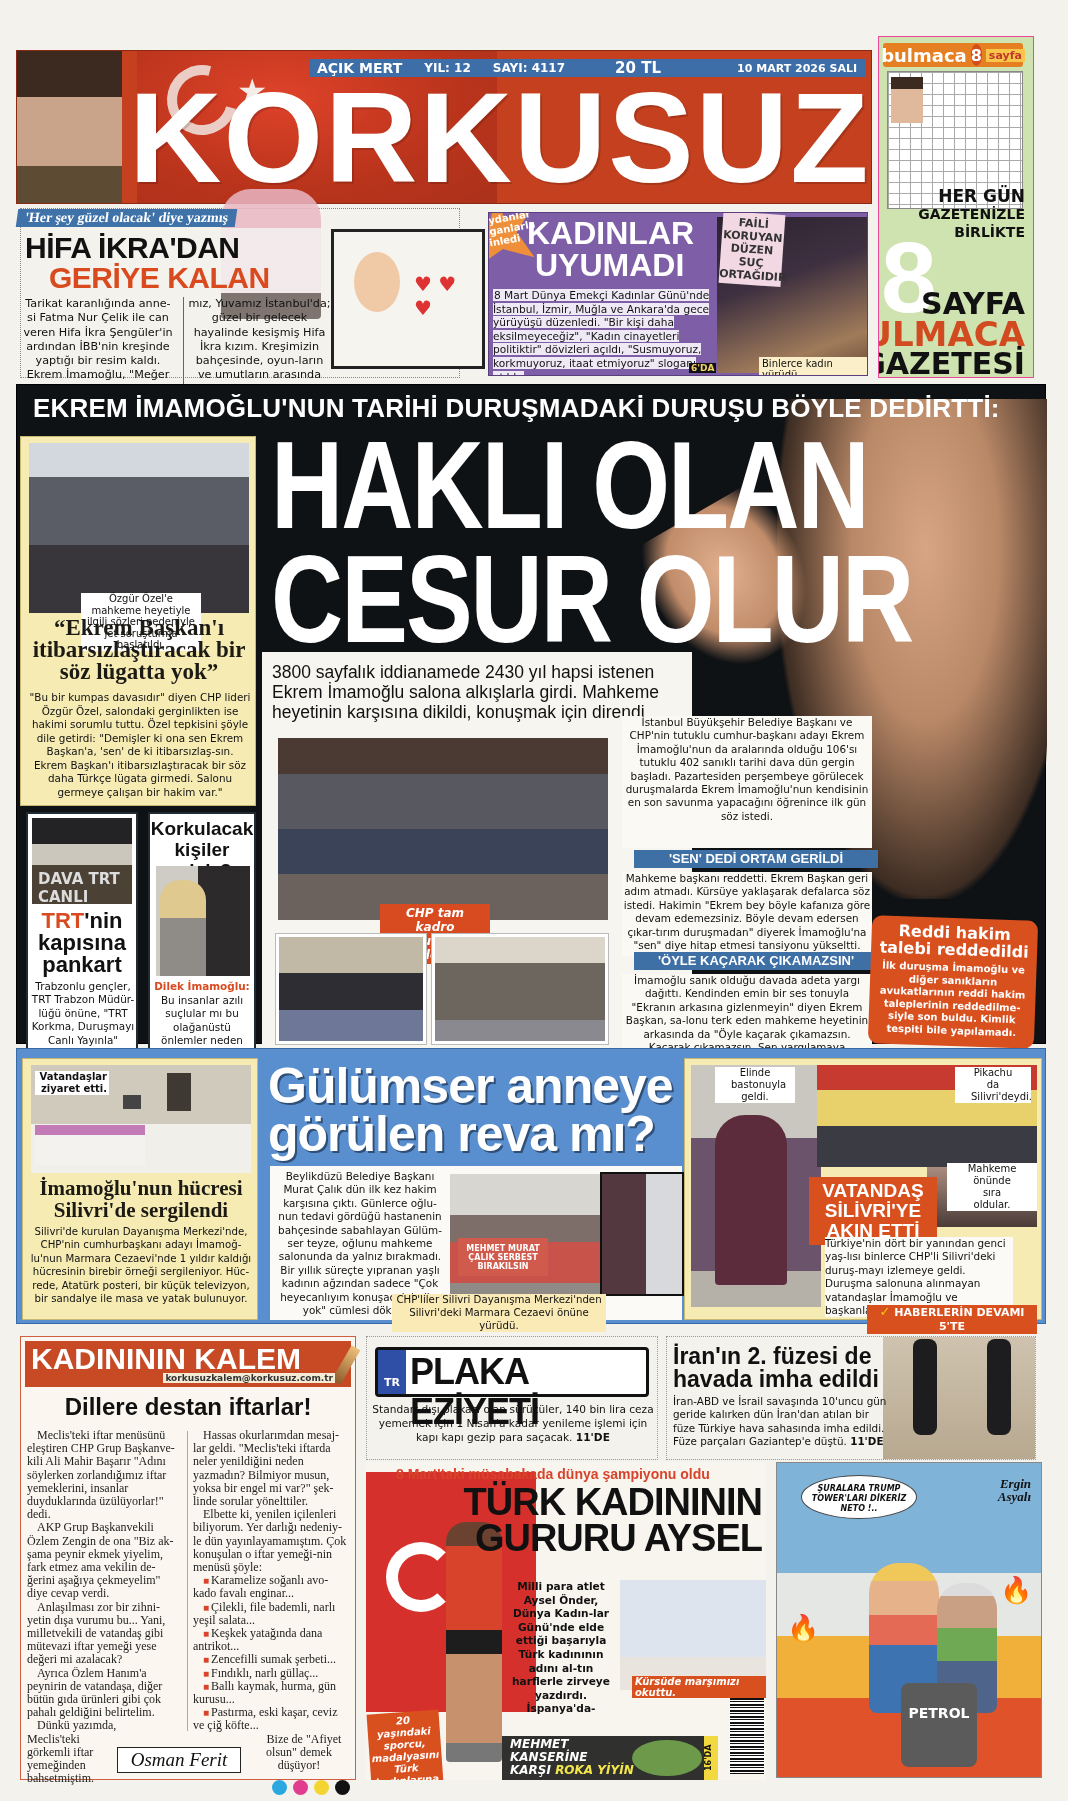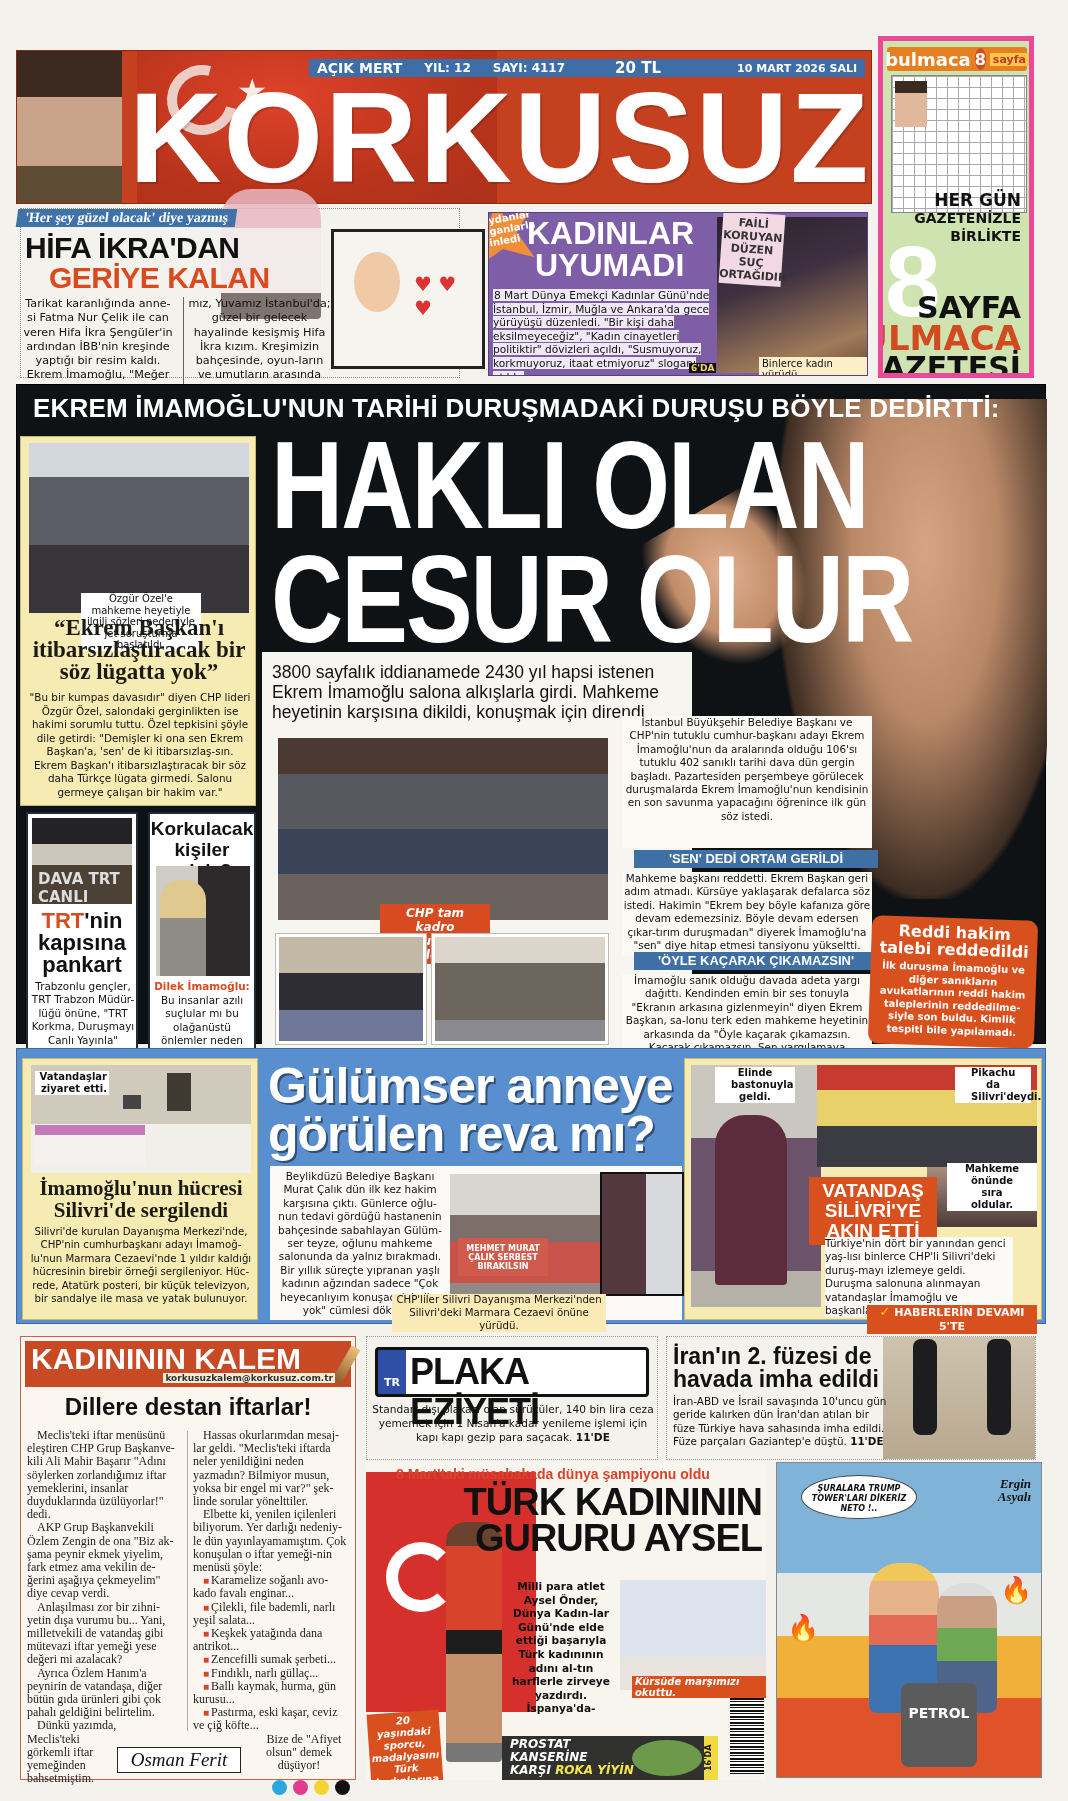--- a/index.html
+++ b/index.html
@@ -13,21 +13,21 @@
   #masthead .crescent { position: absolute; left: 150px; top: 14px; width: 70px; height: 70px; border-radius: 50%; border: 10px solid #f1e7e2; border-right-color: transparent; transform: rotate(-30deg); opacity: .85; }
   #masthead .star { position: absolute; left: 220px; top: 20px; color: #f3ece7; font-size: 34px; }
   #masthead .ataturk { position: absolute; left: 0; top: 0; width: 105px; height: 154px; background: linear-gradient(180deg, #3c2a20 0 30%, #caa48a 30% 75%, #5e4b33 75%); }
   #masthead .topbar { position: absolute; left: 292px; top: 8px; width: 556px; height: 18px; background: #3d6ea8; color: #fff; font-size: 12px; display: flex; align-items: center; padding: 0 8px; gap: 22px; font-weight: 700; }
   #masthead .topbar .brand { font-size: 14px; }
   #masthead .topbar .price { font-size: 15px; margin-left: 28px; }
   #masthead .topbar .date { margin-left: auto; font-size: 11px; }
   #masthead .logo { position: absolute; left: 112px; top: 22px; font-size: 128px; line-height: 130px; color: #fff; letter-spacing: 2px; font-family: "Liberation Sans", sans-serif; font-weight: 900; text-shadow: 2px 2px 0 rgba(0,0,0,.15); }
 
   
-  #puzzle { left: 878px; top: 36px; width: 156px; height: 342px; background: #cfe3b0; border: 5px solid #ec4899; overflow: hidden; }
+  #puzzle { left: 878px; top: 36px; width: 156px; height: 342px; background: #cfe3b0; border: 1px solid #ec4899; overflow: hidden; }
   #puzzle .tag { position: absolute; left: 4px; top: 6px; width: 140px; height: 24px; background: #e67e22; border-radius: 3px; color: #fff; font-weight: 700; font-size: 18px; display: flex; align-items: center; justify-content: center; gap: 4px; }
   #puzzle .tag .eight { color: #fff; background: #d14d1c; border-radius: 50%; width: 22px; height: 22px; display: inline-flex; align-items: center; justify-content: center; font-size: 16px; }
   #puzzle .tag .sm { font-size: 11px; background: #f7c64a; color: #c0392b; padding: 0 3px; }
   #puzzle .grid { position: absolute; left: 8px; top: 34px; width: 136px; height: 138px; background-color: #fff; background-image: linear-gradient(#aaa 1px, transparent 1px), linear-gradient(90deg, #aaa 1px, transparent 1px); background-size: 11px 11px; border: 1px solid #888; }
   #puzzle .face { position: absolute; left: 12px; top: 40px; width: 32px; height: 46px; background: linear-gradient(#3a2a1f 0 25%, #e0b89b 25%); }
   #puzzle .hergun { position: absolute; right: 8px; top: 150px; font-size: 17px; font-weight: 900; line-height: 18px; text-align: right; color: #111; }
   #puzzle .big8 { position: absolute; left: 2px; top: 190px; font-size: 100px; line-height: 100px; color: #fff; font-weight: 900; font-family: "Liberation Sans", sans-serif; }
   #puzzle .sayfa { position: absolute; right: 8px; top: 252px; font-size: 30px; font-weight: 900; line-height: 30px; text-align: right; }
   #puzzle .sayfa .red { color: #d24a1f; font-size: 34px; }
 
@@ -116,21 +116,21 @@
   #gulumser .pic1 { position: absolute; left: 180px; top: 8px; width: 150px; height: 136px; background: linear-gradient(180deg, #d8d6d0 0 30%, #7d6e6a 30% 50%, #c8534a 50% 80%, #8f8a86 80%); }
   #gulumser .pic1 .banner { position: absolute; left: 8px; top: 64px; width: 90px; height: 38px; background: #d05b4d; color: #fff; font-size: 8px; font-weight: 700; text-align: center; padding-top: 6px; }
   #gulumser .pic2 { position: absolute; left: 330px; top: 6px; width: 84px; height: 124px; background: linear-gradient(90deg, #53383f 0 55%, #d8d9dd 55%); border: 2px solid #111; }
   #gulumser .cap { position: absolute; left: 122px; top: 128px; width: 214px; background: #faeab5; font-size: 10.2px; line-height: 12.8px; text-align: center; }
 
   #silivri { left: 684px; top: 1058px; width: 358px; height: 262px; background: #f6ecb3; border: 1px solid #c6b873; }
   #silivri .pic1 { position: absolute; left: 6px; top: 6px; width: 130px; height: 242px; background: linear-gradient(180deg, #c9c7bf 0 30%, #6a536b 30% 85%, #b5b1a8 85%); }
   #silivri .pic1 .woman { position: absolute; left: 24px; top: 50px; width: 72px; height: 170px; background: #5c2c3d; border-radius: 30px 30px 4px 4px; }
   #silivri .pic2 { position: absolute; left: 132px; top: 6px; width: 220px; height: 102px; background: linear-gradient(180deg, #c73a30 0 25%, #e8d06a 25% 60%, #3b3b44 60%); }
   #silivri .pic3 { position: absolute; left: 242px; top: 108px; width: 110px; height: 60px; background: linear-gradient(180deg, #a98d7e 0%, #4b3c38 100%); }
-  #silivri .cap { position: absolute; background: #fff; font-size: 10px; line-height: 12px; text-align: center; padding: 0 16px; font-weight: bold; }
+  #silivri .cap { position: absolute; background: #fff; font-size: 10px; line-height: 12px; text-align: center; padding: 0 16px; }
   #silivri .tag { position: absolute; left: 124px; top: 118px; width: 128px; background: #d9501f; color: #fff; font-weight: 900; font-size: 19px; line-height: 20px; text-align: center; padding: 4px 2px; font-family: "Liberation Sans", sans-serif; }
   #silivri .body { position: absolute; left: 140px; top: 178px; width: 188px; font-size: 10.4px; line-height: 13.4px; text-align: left; background: #fbfaf6; }
   #silivri .more { position: absolute; left: 182px; top: 246px; width: 170px; background: #d9501f; color: #fff; font-weight: 900; font-size: 11px; line-height: 14px; text-align: center; }
   #silivri .more .check { color: #f5c518; font-size: 13px; }
 
   
   #kalem { left: 20px; top: 1336px; width: 336px; height: 444px; border: 1px solid #d06040; background: #fbf7f0; }
   #kalem .banner { position: absolute; left: 4px; top: 4px; width: 326px; height: 46px; background: #c84a25; color: #fff; font-weight: 900; font-size: 30px; line-height: 36px; padding-left: 6px; font-family: "Liberation Sans", sans-serif; }
   #kalem .email { position: absolute; right: 20px; top: 36px; font-size: 9px; color: #333; background: #f4ebd5; padding: 0 2px; font-weight: 700; }
   #kalem .pen { position: absolute; right: 4px; top: 8px; width: 10px; height: 40px; background: linear-gradient(#efc07a, #8d5b2a); transform: rotate(30deg); }
@@ -410,21 +410,21 @@
   <div class="athlete"></div>
   <div class="kicker">8 Mart'taki müsabakada dünya şampiyonu oldu</div>
   <div class="h">TÜRK KADINININ GURURU AYSEL</div>
   <div class="body">Milli para atlet Aysel Önder, Dünya Kadın-lar Günü'nde elde ettiği başarıyla Türk kadınının adını al-tın harflerle zirveye yazdırdı. İspanya'da-</div>
   <div class="podium">
     <div class="cap">Kürsüde marşımızı okuttu.</div>
   </div>
   <div class="badge">20 yaşındaki sporcu, madalyasını Türk kadınlarına armağan etti.</div>
   <div class="ad">
     <div class="txt">
-      <div>PROSTAT</div>
+      <div>MEHMET</div>
       <div>KANSERİNE</div>
       <div><span>KARŞI</span> <span class="y">ROKA YİYİN</span></div>
     </div>
     <div class="leaf"></div>
     <div class="ref">16'DA</div>
   </div>
   <div class="barcode"></div>
 </div>
 
 <div id="cartoon" class="abs">

